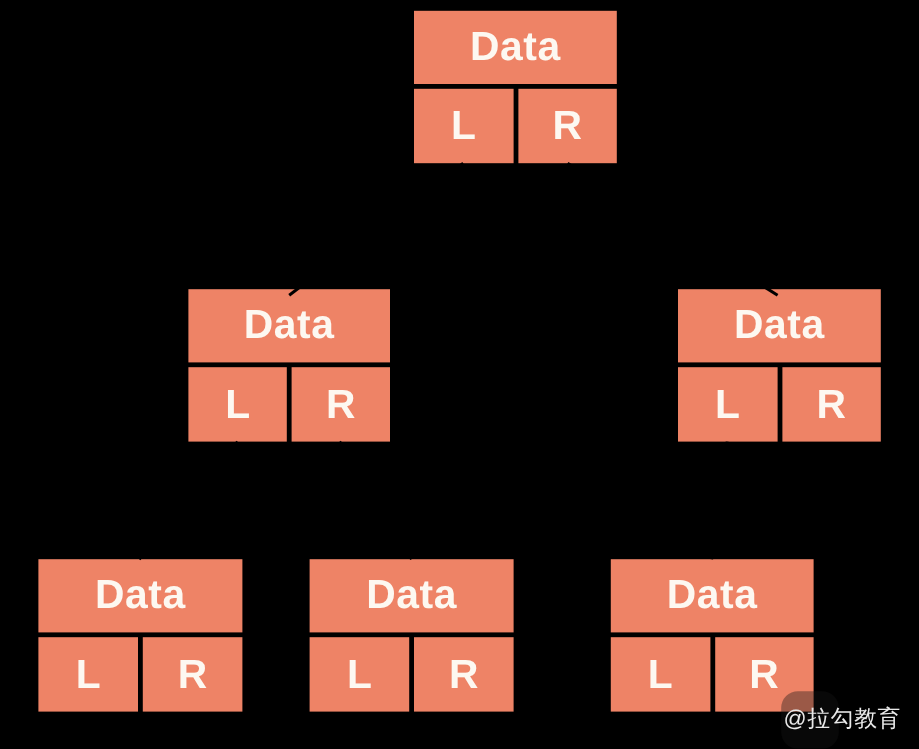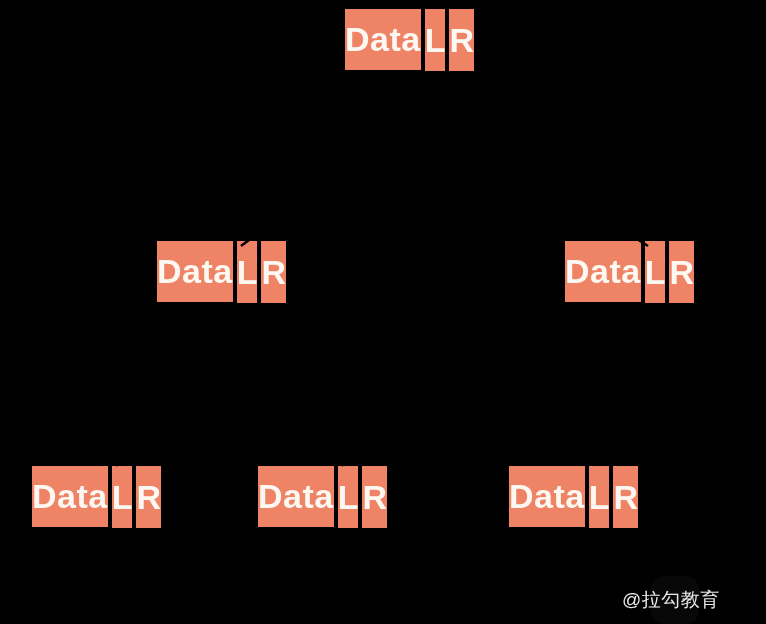--- a/index.html
+++ b/index.html
@@ -1,21 +1,21 @@
 <!DOCTYPE html>
 <html><head>
 <meta charset="utf-8">
 <style>
   html,body{margin:0;padding:0;background:#000;}
   .canvas{
     position:relative;width:766px;height:624px;background:#000;
     overflow:hidden;font-family:"Liberation Sans",sans-serif;
     --node-fill:#ee8366;--node-text:#fdf8f1;
   }
-  .node{position:absolute;display:flex;flex-direction:row;gap:4px;}
+  .node{position:absolute;display:flex;flex-direction:column;gap:4px;}
   .row-data{
     height:61px;background:var(--node-fill);color:var(--node-text);
     font-size:34px;font-weight:600;letter-spacing:.5px;
     display:flex;align-items:center;justify-content:center;
   }
   .row-lr{height:62px;display:flex;gap:4px;}
   .cell{
     flex:1;background:var(--node-fill);color:var(--node-text);
     font-size:34px;font-weight:600;
     display:flex;align-items:center;justify-content:center;
@@ -25,21 +25,21 @@
   .n-mr{left:565px;top:241px;width:169px;}
   .n-bl{left:32px;top:466px;width:170px;}
   .n-bm{left:258px;top:466px;width:170px;}
   .n-br{left:509px;top:466px;width:169px;}
   .edges{position:absolute;left:0;top:0;z-index:5;pointer-events:none;}
   .wm-logo{
     position:absolute;left:651px;top:576px;width:48px;height:48px;
     border-radius:14px;background:rgba(20,20,20,.38);z-index:6;
   }
   .wm-text{
-    position:absolute;left:622px;top:589px;z-index:7;
+    position:absolute;left:653px;top:589px;z-index:7;
     font-size:19px;line-height:22px;color:#e9e9e9;letter-spacing:.5px;
     white-space:nowrap;
   }
 </style>
 </head>
 <body>
 
 <div class="canvas" style="--node-fill: #ee8366; --node-text: #fdf8f1; background: rgb(0, 0, 0);">
 
   <div class="node n-root">

